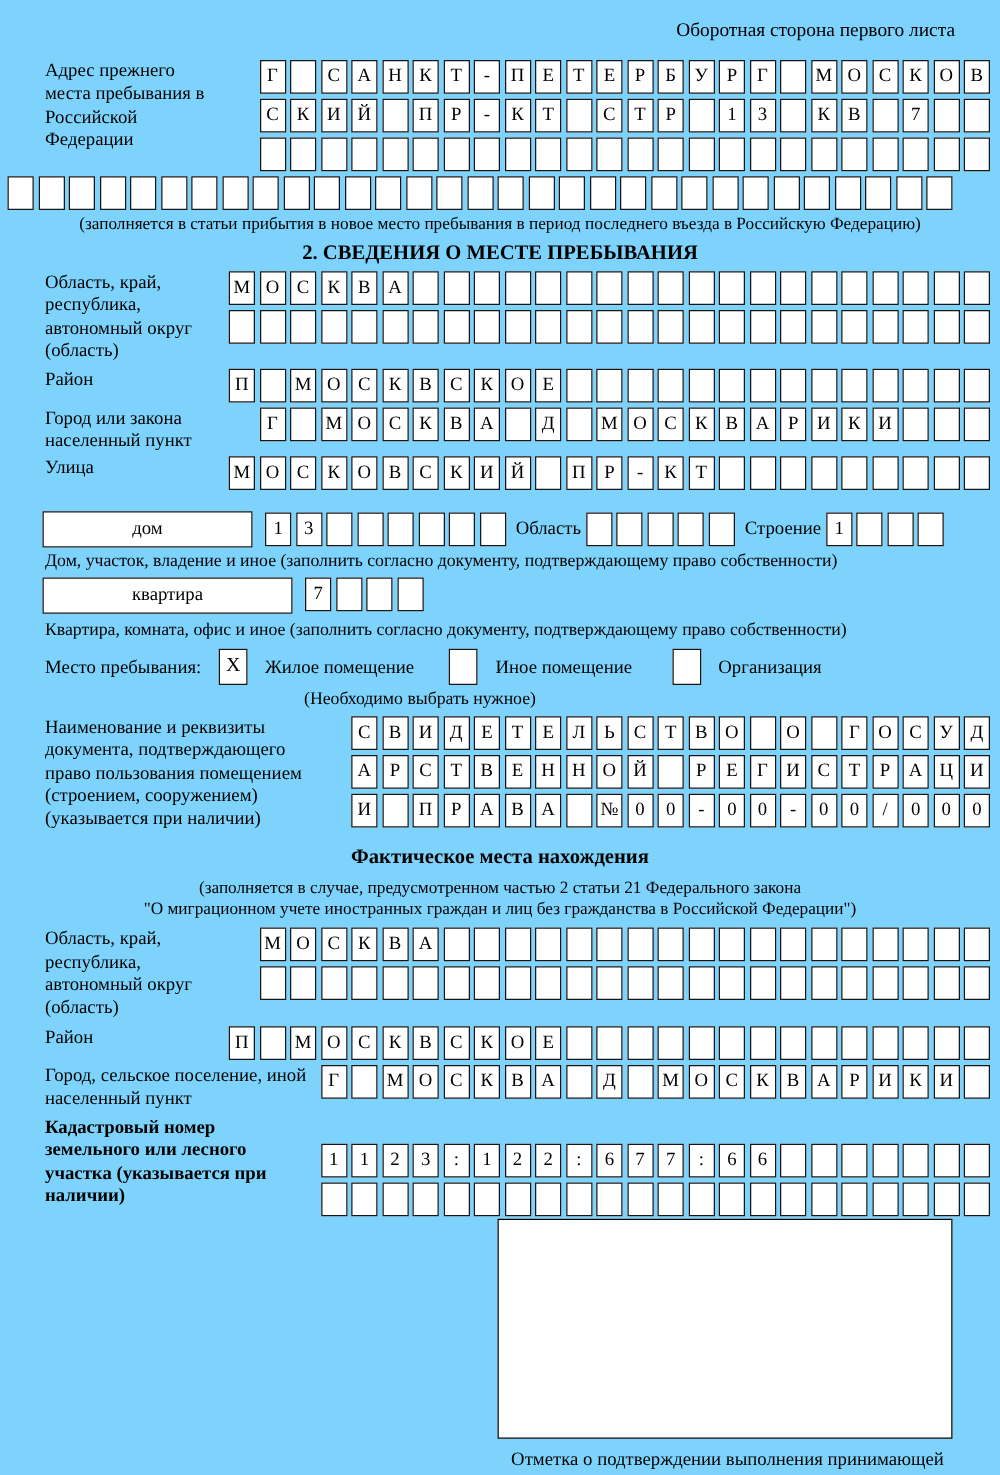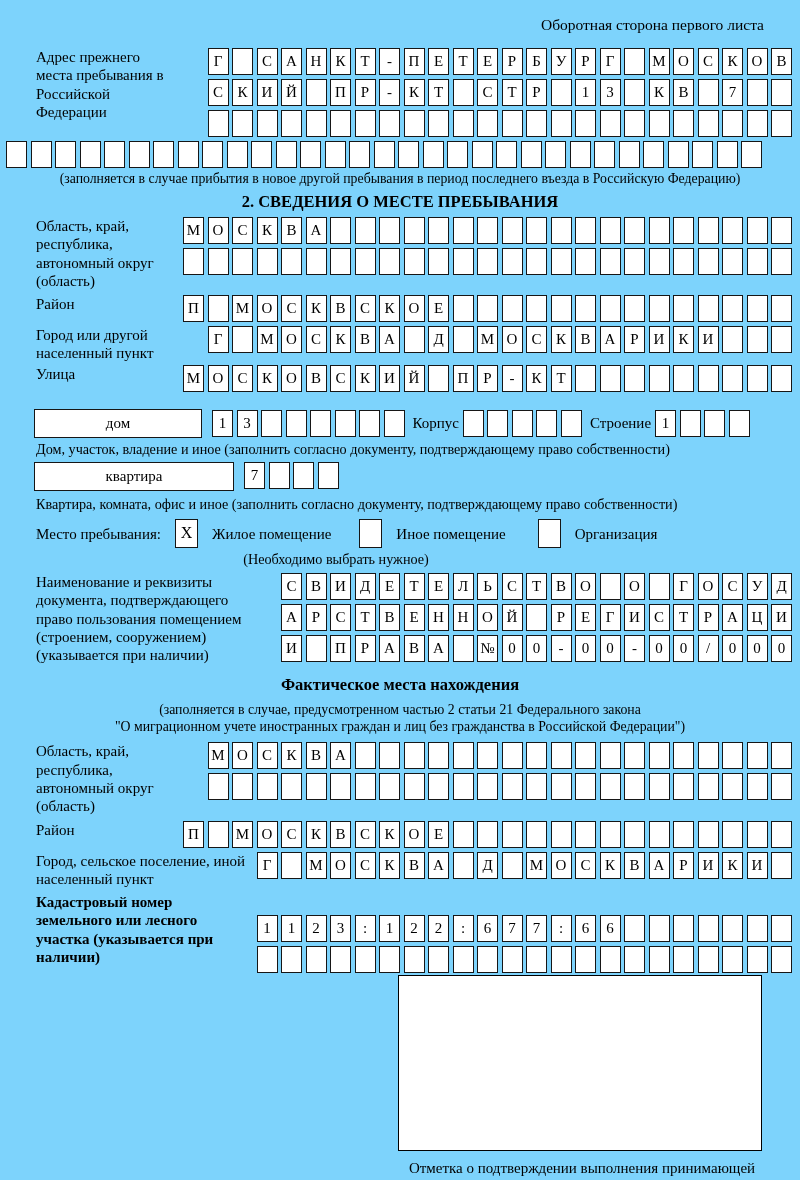--- a/index.html
+++ b/index.html
@@ -150,21 +150,21 @@
       <span class="cell"></span>
       <span class="cell"></span>
       <span class="cell"></span>
       <span class="cell"></span>
       <span class="cell"></span>
       <span class="cell"></span>
       <span class="cell"></span>
       <span class="cell"></span>
       <span class="cell"></span>
     </div>
-  <div class="note mt2">(заполняется в случае прибытия в новое другой пребывания в период последнего въезда в Российскую Федерацию)</div>
+  <div class="note mt2">(заполняется в статьи прибытия в новое место пребывания в период последнего въезда в Российскую Федерацию)</div>
 
   <div class="sec-title mt4">2. СВЕДЕНИЯ О МЕСТЕ ПРЕБЫВАНИЯ</div>
 
   <div class="row mt5">
     <div class="lbl" style="width:125px;">Область, край, республика, автономный округ (область)</div>
     <div class="rowscol">
       <div class="cells">
           <span class="cell">М</span>
           <span class="cell">О</span>
           <span class="cell">С</span>
@@ -246,21 +246,21 @@
         <span class="cell"></span>
         <span class="cell"></span>
         <span class="cell"></span>
         <span class="cell"></span>
         <span class="cell"></span>
         <span class="cell"></span>
       </div>
   </div>
 
   <div class="row mt4">
-    <div class="lbl" style="width:160px;">Город или другой населенный пункт</div>
+    <div class="lbl" style="width:160px;">Город или закона населенный пункт</div>
     <div class="cells right">
         <span class="cell">Г</span>
         <span class="cell"></span>
         <span class="cell">М</span>
         <span class="cell">О</span>
         <span class="cell">С</span>
         <span class="cell">К</span>
         <span class="cell">В</span>
         <span class="cell">А</span>
         <span class="cell"></span>
@@ -318,21 +318,21 @@
     <div class="cells" style="margin-left:10px;">
         <span class="cell">1</span>
         <span class="cell">3</span>
         <span class="cell"></span>
         <span class="cell"></span>
         <span class="cell"></span>
         <span class="cell"></span>
         <span class="cell"></span>
         <span class="cell"></span>
       </div>
-    <div class="inline-lbl" style="margin-left:8px;">Корпус</div>
+    <div class="inline-lbl" style="margin-left:8px;">Область</div>
     <div class="cells" style="margin-left:4px;">
         <span class="cell"></span>
         <span class="cell"></span>
         <span class="cell"></span>
         <span class="cell"></span>
         <span class="cell"></span>
       </div>
     <div class="inline-lbl" style="margin-left:8px;">Строение</div>
     <div class="cells" style="margin-left:4px;">
         <span class="cell">1</span>

